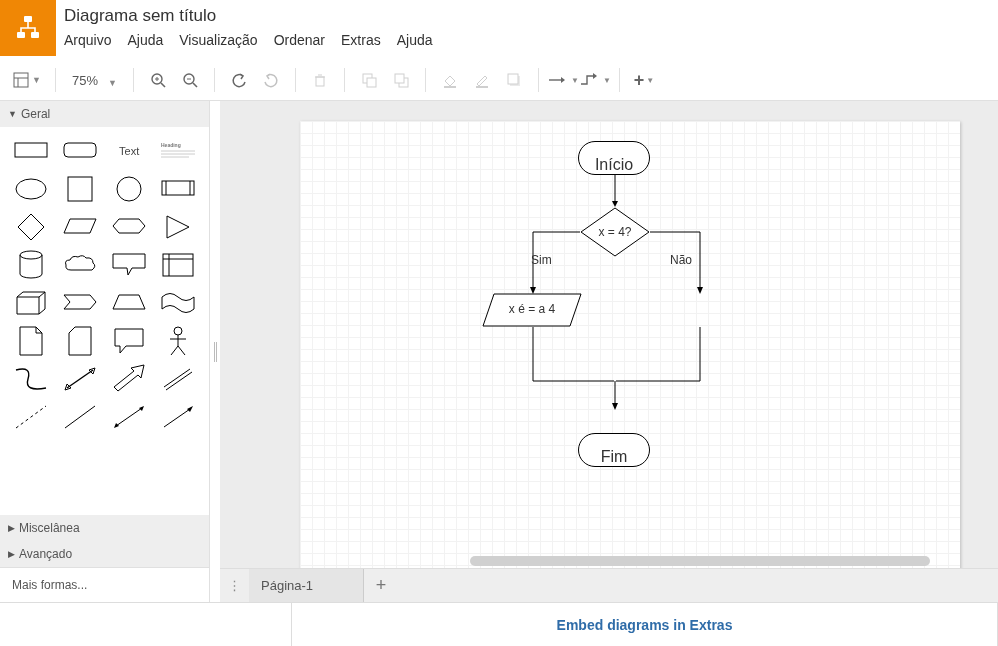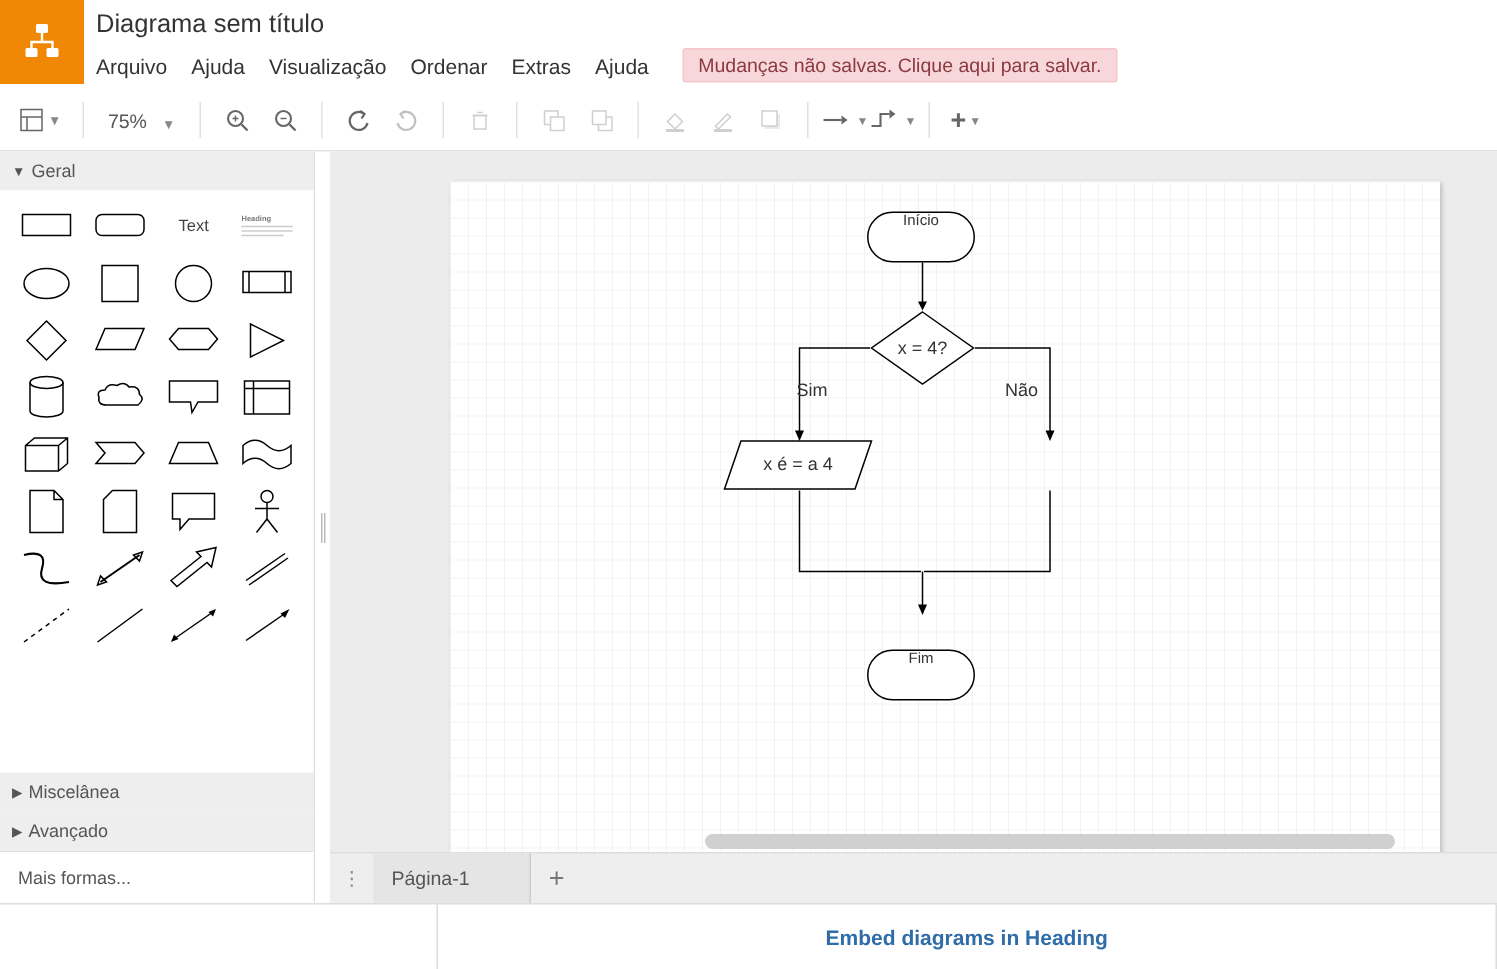--- a/index.html
+++ b/index.html
@@ -39,33 +39,33 @@
 .canvas-wrap { flex: 1; overflow: hidden; background: #ececec; position: relative; }
 .canvas-surface {
   position: absolute; top: 20px; left: 80px; width: 660px; height: 520px; background: #fff;
   background-image: linear-gradient(#f2f2f2 1px, transparent 1px), linear-gradient(90deg, #f2f2f2 1px, transparent 1px);
   background-size: 12px 12px;
   box-shadow: 1px 1px 3px rgba(0,0,0,0.2);
 }
 .hscroll { position: absolute; bottom: 2px; left: 250px; width: 460px; height: 10px; background: #d0d0d0; border-radius: 5px; }
 
 
-.fc-terminator { position: absolute; width: 72px; height: 34px; border: 1px solid #000; border-radius: 18px; background: #fff; display: flex; align-items: flex-start; justify-content: center; font-size: 10px; }
+.fc-terminator { position: absolute; width: 72px; height: 34px; border: 1px solid #000; border-radius: 18px; background: #fff; display: flex; align-items: flex-end; justify-content: center; font-size: 16px; }
 .fc-decision { position: absolute; width: 70px; height: 50px; }
 .fc-decision svg { position: absolute; top: 0; left: 0; }
 .fc-decision .lbl { position: absolute; width: 100%; text-align: center; top: 18px; font-size: 12px; }
 .fc-para { position: absolute; width: 100px; height: 34px; }
 .fc-para svg { position: absolute; top: 0; left: 0; }
 .fc-para .lbl { position: absolute; width: 100%; text-align: center; top: 9px; font-size: 12px; }
 .fc-edge { position: absolute; }
 .fc-edgelabel { position: absolute; font-size: 12px; background: transparent; }
 
 .pages-bar { display: flex; align-items: center; background: #eeeeee; border-top: 1px solid #ddd; height: 34px; }
 .pages-handle { padding: 0 8px; color: #888; cursor: pointer; }
-.page-tab { padding: 0 40px 0 12px; height: 100%; display: flex; align-items: center; background: #e5e5e5; font-size: 13px; color: #555; border-right: 1px solid #ccc; cursor: pointer; }
+.page-tab { padding: 0 50px 0 12px; height: 100%; display: flex; align-items: center; background: #e5e5e5; font-size: 13px; color: #555; border-right: 1px solid #ccc; cursor: pointer; }
 .page-add { width: 34px; height: 34px; display: flex; align-items: center; justify-content: center; font-size: 18px; color: #777; cursor: pointer; }
 
 .footer { display: flex; height: 44px; border-top: 1px solid #ddd; font-size: 14px; }
 .footer-left { width: 292px; border-right: 1px solid #ddd; }
 .footer-btn { flex: 1; display: flex; align-items: center; justify-content: center; gap: 10px; border-right: 1px solid #ddd; color: #2f6ca8; font-weight: bold; cursor: pointer; }
 .footer-logo { width: 22px; height: 22px; background: #f08705; display: flex; align-items: center; justify-content: center; }
 
 svg { overflow: visible; }
 </style>
 </head>
@@ -84,21 +84,20 @@
     </div>
     <div class="head-right">
       <div class="title">Diagrama sem título</div>
       <div class="menubar">
         <span class="menu-item">Arquivo</span>
         <span class="menu-item">Ajuda</span>
         <span class="menu-item">Visualização</span>
         <span class="menu-item">Ordenar</span>
         <span class="menu-item">Extras</span>
         <span class="menu-item">Ajuda</span>
-        <button class="save-btn">Mudanças não salvas. Clique aqui para salvar.</button>
       </div>
     </div>
   </div>
 
   <div class="toolbar">
     <div class="tb-view">
       <svg width="18" height="18">
           <rect x="2" y="2" width="14" height="14" fill="none" stroke="#666"></rect>
           <line x1="2" y1="7" x2="16" y2="7" stroke="#666"></line>
           <line x1="6" y1="7" x2="6" y2="16" stroke="#666"></line>
@@ -468,17 +467,17 @@
         <div class="pages-handle">⋮</div>
         <div class="page-tab">Página-1</div>
         <div class="page-add">+</div>
       </div>
     </div>
   </div>
 
   <div class="footer">
     <div class="footer-left"></div>
     <div class="footer-btn">
-        <span>Embed diagrams in Heading</span>
+        <span>Embed diagrams in Extras</span>
       </div>
   </div>
 
 </div>
 
 </body></html>

